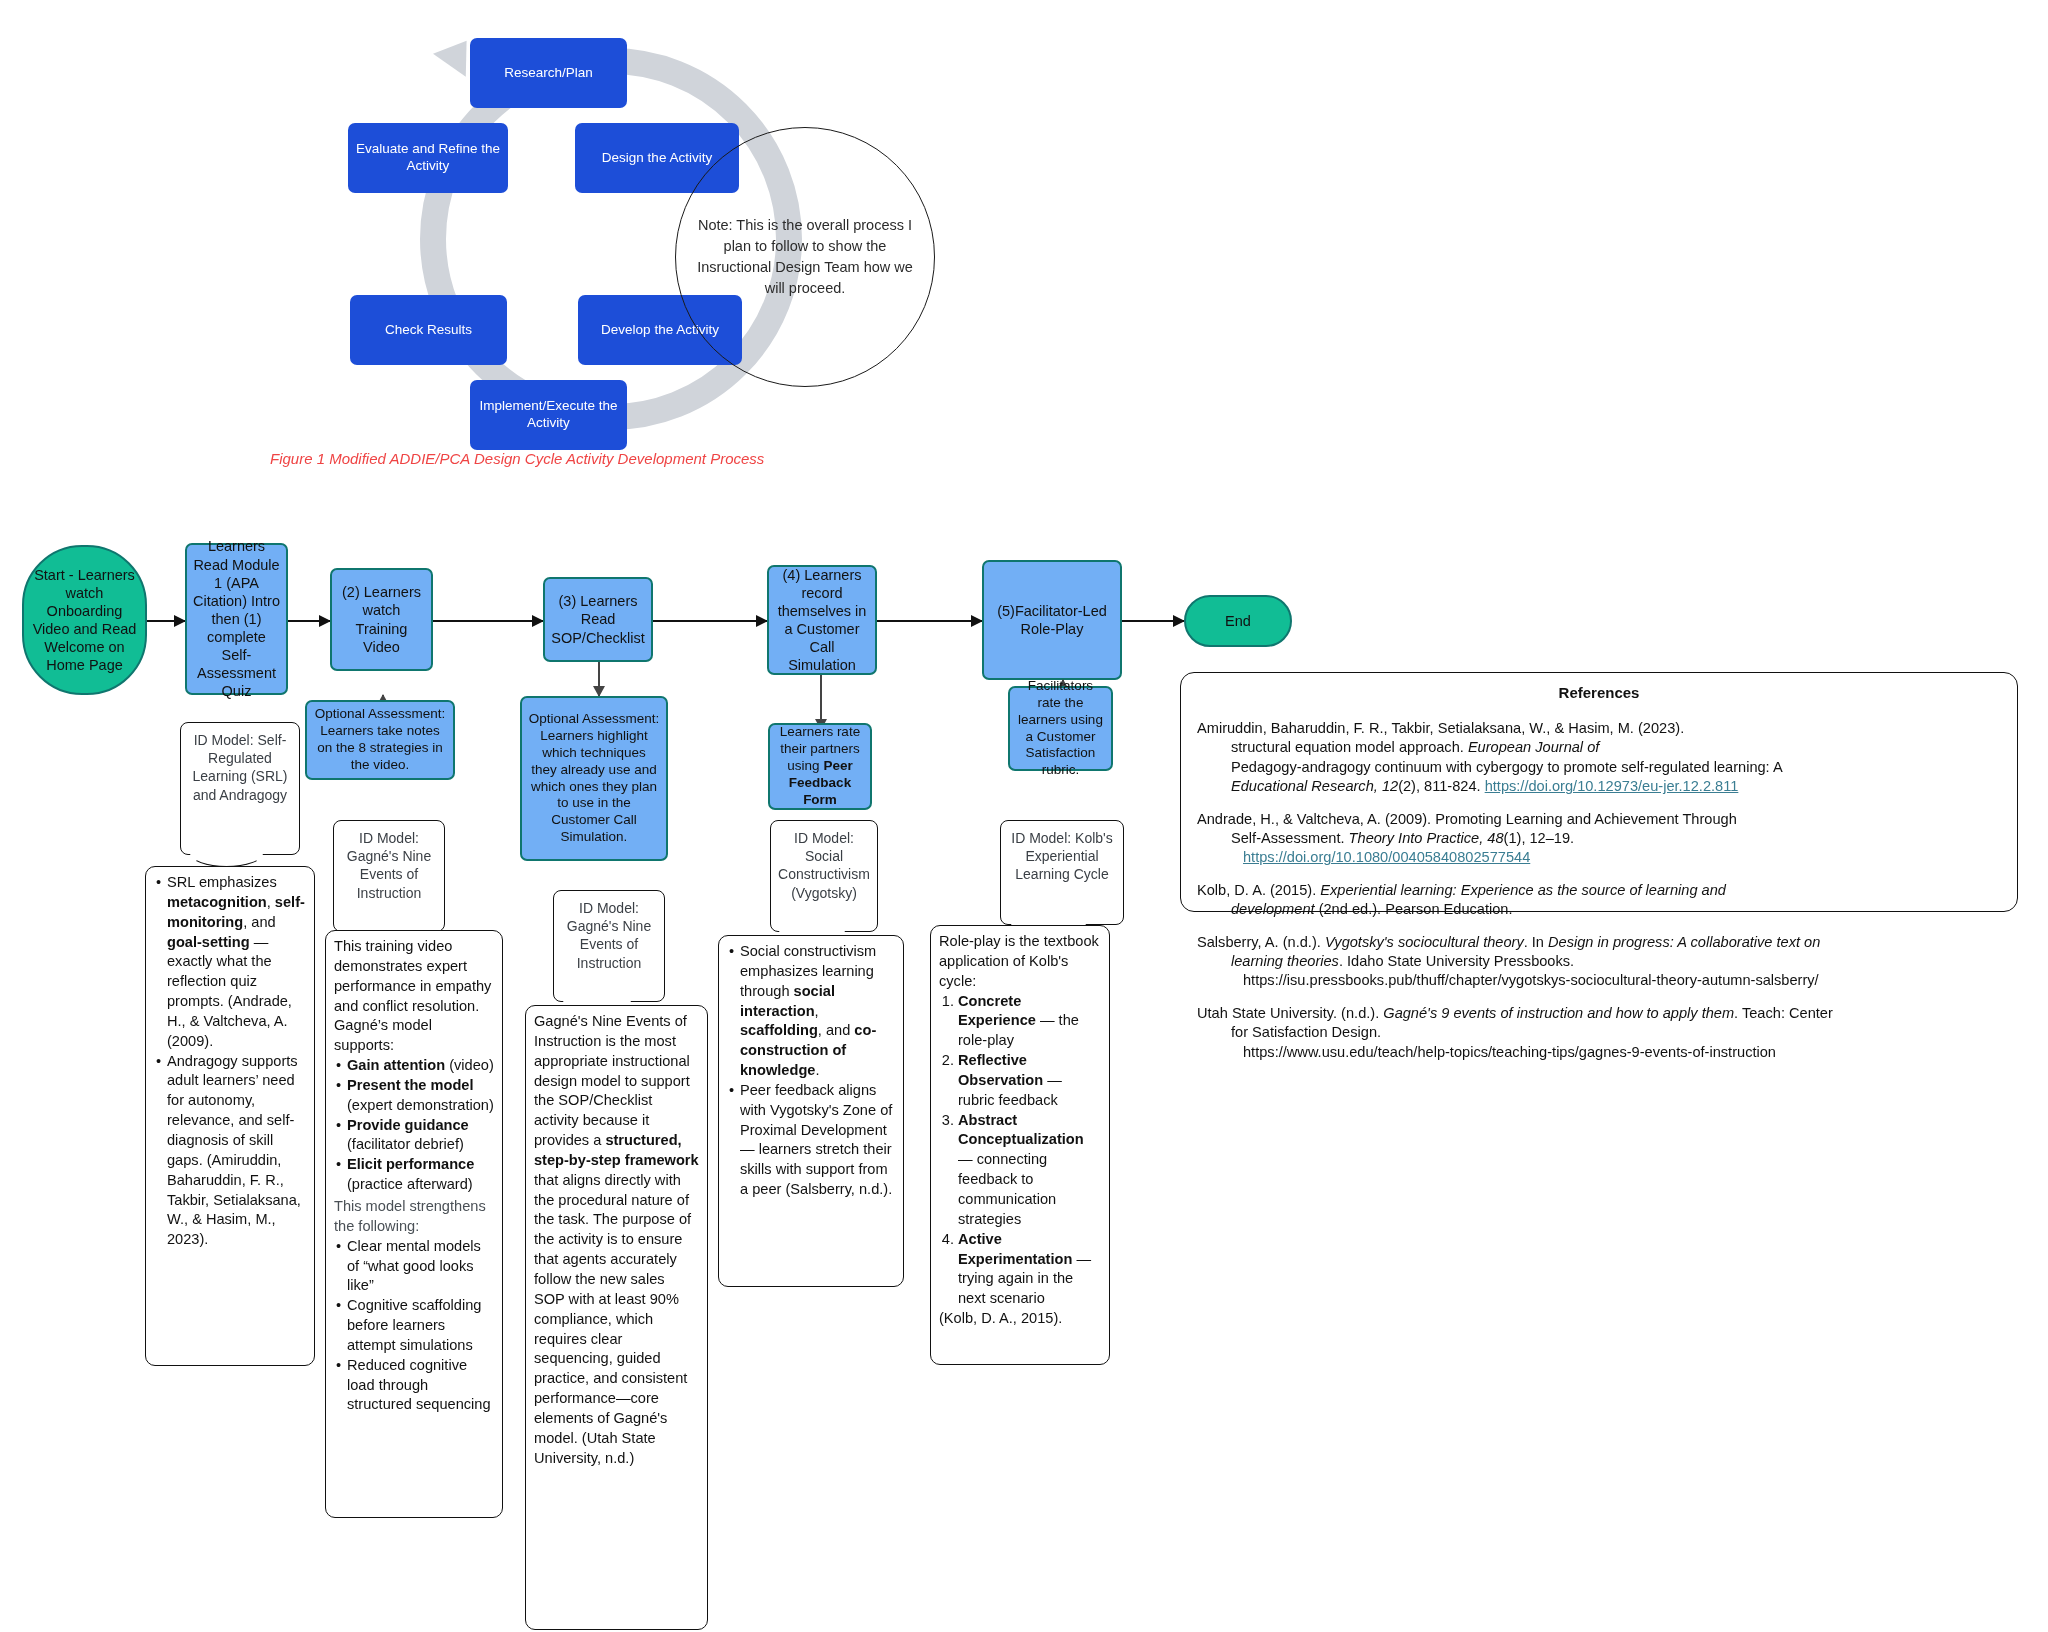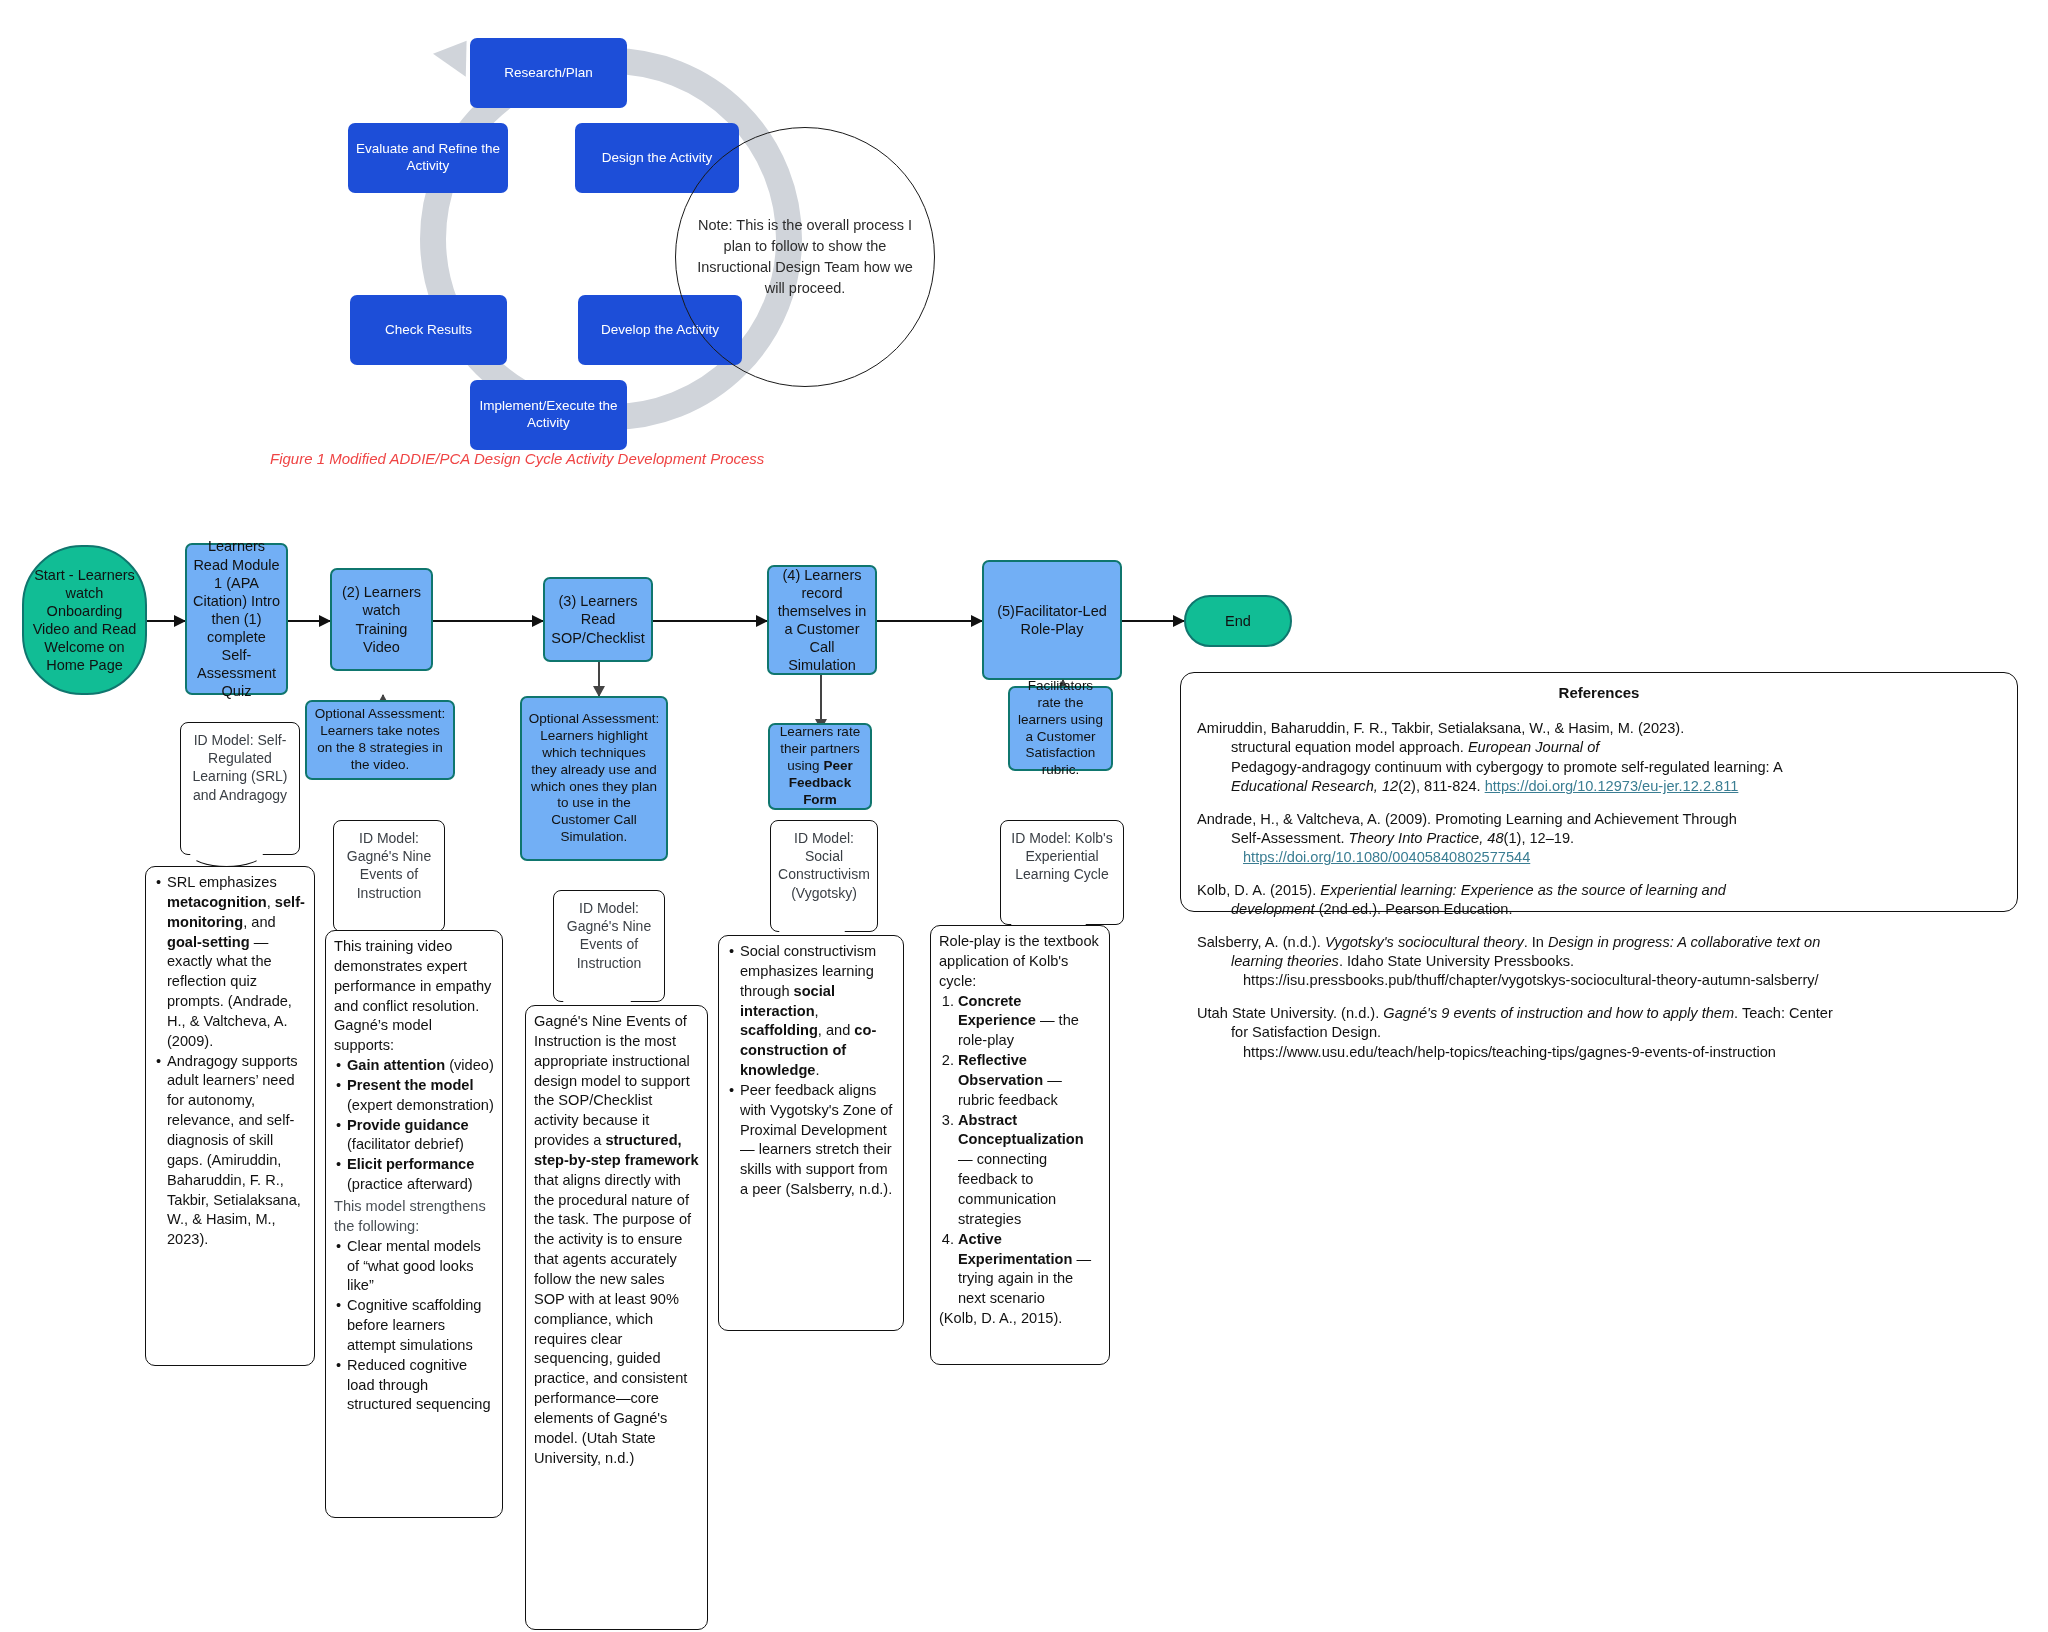--- a/index.html
+++ b/index.html
@@ -272,21 +272,21 @@
     <li>Clear mental models of “what good looks like”</li>
     <li>Cognitive scaffolding before learners attempt simulations</li>
     <li>Reduced cognitive load through structured sequencing</li>
   </ul>
 </div>
 
 <div class="abs panel" style="left:525px;top:1005px;width:183px;height:625px;">
   <p><span>Gagné's Nine Events of Instruction is the most appropriate instructional design model to support the SOP/Checklist activity because it provides a </span><b>structured, step-by-step framework</b><span> that aligns directly with the procedural nature of the task. The purpose of the activity is to ensure that agents accurately follow the new sales SOP with at least 90% compliance, which requires clear sequencing, guided practice, and consistent performance—core elements of Gagné's model.  (Utah State University, n.d.)</span></p>
 </div>
 
-<div class="abs panel" style="left:718px;top:935px;width:186px;height:396px;">
+<div class="abs panel" style="left:718px;top:935px;width:186px;height:352px;">
   <ul>
     <li><span>Social constructivism emphasizes learning through </span><b>social interaction</b><span>, </span><b>scaffolding</b><span>, and </span><b>co-construction of knowledge</b><span>.</span></li>
     <li>Peer feedback aligns with Vygotsky's Zone of Proximal Development — learners stretch their skills with support from a peer (Salsberry, n.d.).</li>
   </ul>
 </div>
 
 <div class="abs panel" style="left:930px;top:925px;width:180px;height:440px;">
   <p>Role-play is the textbook application of Kolb's cycle:</p>
   <ol>
     <li><b>Concrete Experience</b><span> — the role-play</span></li>

